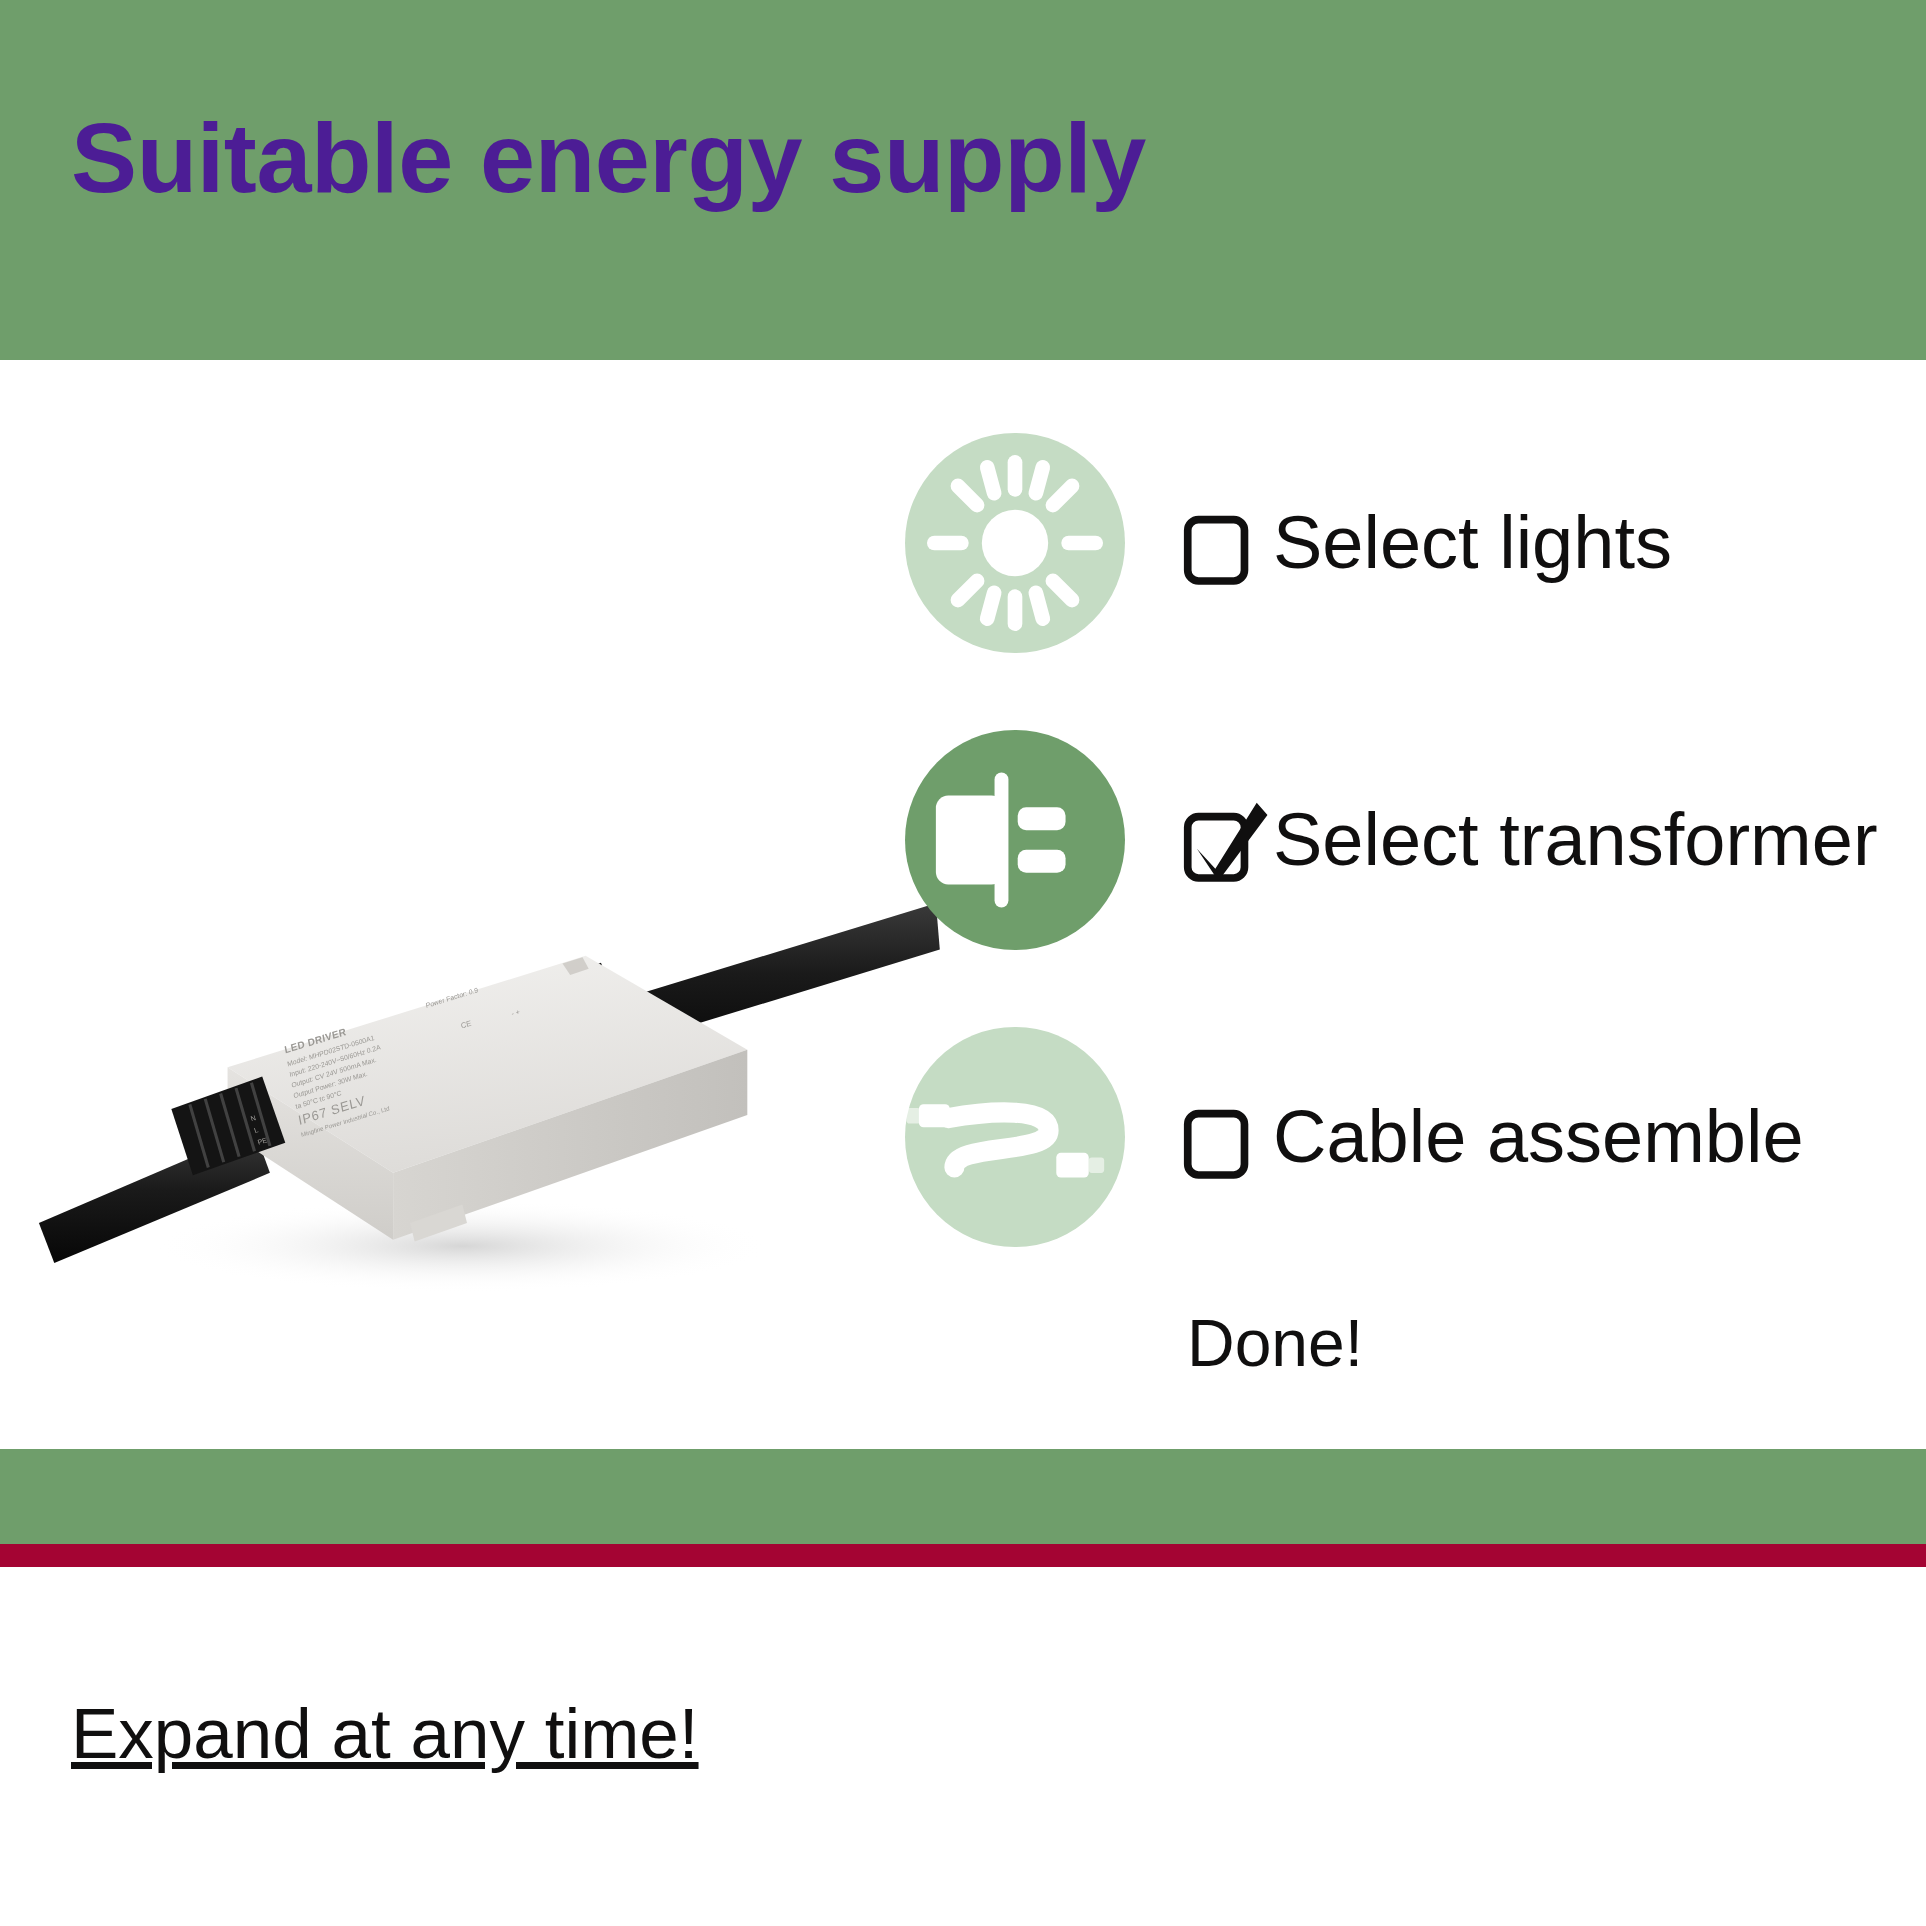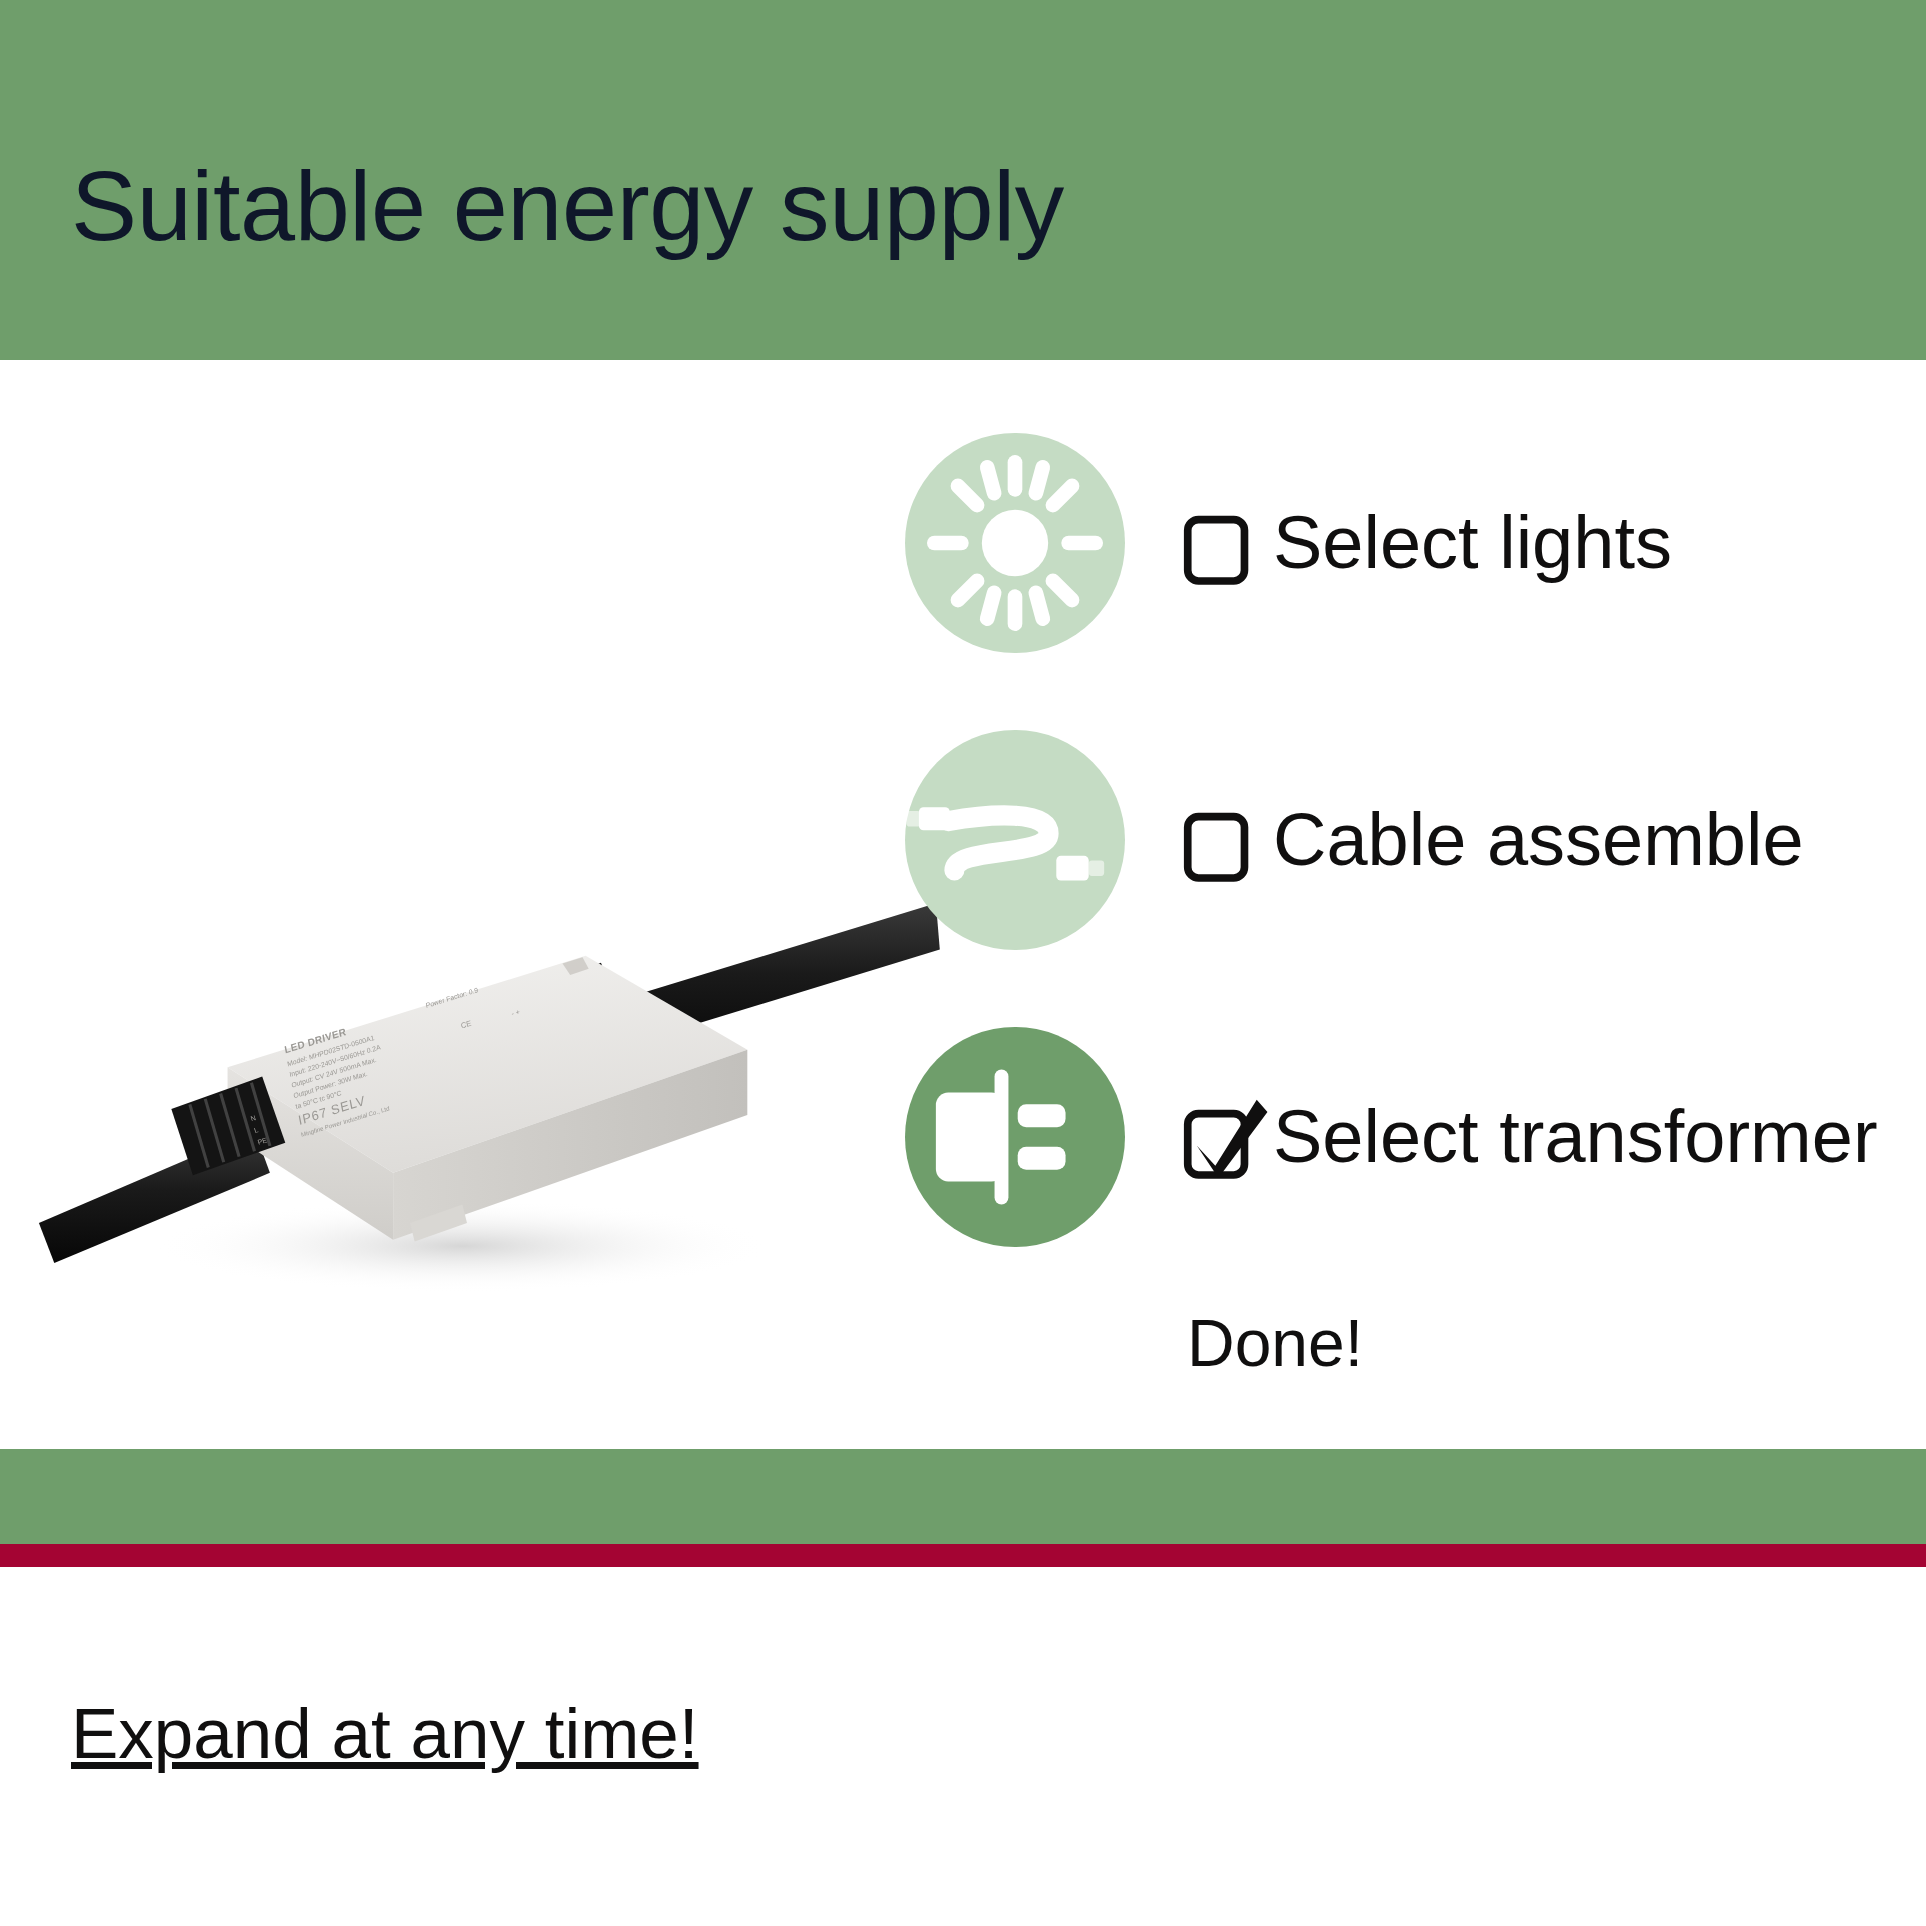--- a/index.html
+++ b/index.html
@@ -23,26 +23,25 @@
     width: 1926px;
     height: 360px;
     background: #6f9e6b;
   }
   #page-title {
     position: absolute;
     left: 71px;
     top: 108px;
     font-size: 99px;
     line-height: 1.0;
-    font-weight: 400;
-    color: #0f172a;
+    font-weight: 700;
+    color: #4c1d95;
     letter-spacing: -0.4px;
     white-space: nowrap;
     font-family: "Liberation Sans", sans-serif;
-    margin-top: 48px;
   }
 
   
   #stage {
     position: absolute;
     left: 0;
     top: 360px;
     width: 1926px;
     height: 1089px;
     background: #ffffff;
@@ -282,46 +281,20 @@
         <div class="checkbox">
           <svg viewBox="0 0 120 130" xmlns="http://www.w3.org/2000/svg">
             <rect x="14" y="28" width="74" height="80" rx="14" ry="14" fill="#ffffff" stroke="#100f0f" stroke-width="10"></rect>
           </svg>
         </div>
         <div class="check-label">Select lights</div>
       </div>
     </div>
 
     <div class="check-row">
-      <div class="icon-bubble inactive">
-        <svg viewBox="0 0 285 285" xmlns="http://www.w3.org/2000/svg">
-          <g fill="none" stroke="#ffffff" stroke-width="26" stroke-linecap="round">
-            <path d="M 56 118 C 112 108 186 104 186 134 C 186 166 64 150 64 182"></path>
-          </g>
-          <g fill="#ffffff">
-
-            <rect x="18" y="100" width="40" height="30" rx="6"></rect>
-            <rect x="2" y="105" width="18" height="20" rx="4" opacity="0.55"></rect>
-
-            <rect x="196" y="163" width="42" height="32" rx="6"></rect>
-            <rect x="238" y="169" width="20" height="20" rx="4" opacity="0.55"></rect>
-          </g>
-        </svg>
-      </div>
-      <div class="check-target">
-        <div class="checkbox">
-          <svg viewBox="0 0 120 130" xmlns="http://www.w3.org/2000/svg">
-            <rect x="14" y="28" width="74" height="80" rx="14" ry="14" fill="#ffffff" stroke="#100f0f" stroke-width="10"></rect>
-          </svg>
-        </div>
-        <div class="check-label">Cable assemble</div>
-      </div>
-    </div>
-
-    <div class="check-row">
       <div class="icon-bubble active">
         <svg viewBox="0 0 285 285" xmlns="http://www.w3.org/2000/svg">
           <g fill="#ffffff">
 
             <rect x="40" y="85" width="88" height="115" rx="16"></rect>
 
             <rect x="116" y="55" width="18" height="175" rx="9"></rect>
 
             <rect x="146" y="100" width="62" height="30" rx="11"></rect>
             <rect x="146" y="155" width="62" height="30" rx="11"></rect>
@@ -332,20 +305,46 @@
         <div class="checkbox">
           <svg viewBox="0 0 120 130" xmlns="http://www.w3.org/2000/svg">
             <rect x="14" y="28" width="74" height="80" rx="14" ry="14" fill="#ffffff" stroke="#100f0f" stroke-width="10"></rect>
             <path d="M 26 70 L 50 96 L 104 10 L 118 26 L 54 112 Z" fill="#100f0f"></path>
           </svg>
         </div>
         <div class="check-label">Select transformer</div>
       </div>
     </div>
 
+    <div class="check-row">
+      <div class="icon-bubble inactive">
+        <svg viewBox="0 0 285 285" xmlns="http://www.w3.org/2000/svg">
+          <g fill="none" stroke="#ffffff" stroke-width="26" stroke-linecap="round">
+            <path d="M 56 118 C 112 108 186 104 186 134 C 186 166 64 150 64 182"></path>
+          </g>
+          <g fill="#ffffff">
+
+            <rect x="18" y="100" width="40" height="30" rx="6"></rect>
+            <rect x="2" y="105" width="18" height="20" rx="4" opacity="0.55"></rect>
+
+            <rect x="196" y="163" width="42" height="32" rx="6"></rect>
+            <rect x="238" y="169" width="20" height="20" rx="4" opacity="0.55"></rect>
+          </g>
+        </svg>
+      </div>
+      <div class="check-target">
+        <div class="checkbox">
+          <svg viewBox="0 0 120 130" xmlns="http://www.w3.org/2000/svg">
+            <rect x="14" y="28" width="74" height="80" rx="14" ry="14" fill="#ffffff" stroke="#100f0f" stroke-width="10"></rect>
+          </svg>
+        </div>
+        <div class="check-label">Cable assemble</div>
+      </div>
+    </div>
+
   </div>
 
   <div id="done-text">Done!</div>
 
 </div>
 
 <div id="footer-green-band"></div>
 <div id="footer-red-band"></div>
 
 <div id="footer-note">Expand at any time!</div>

